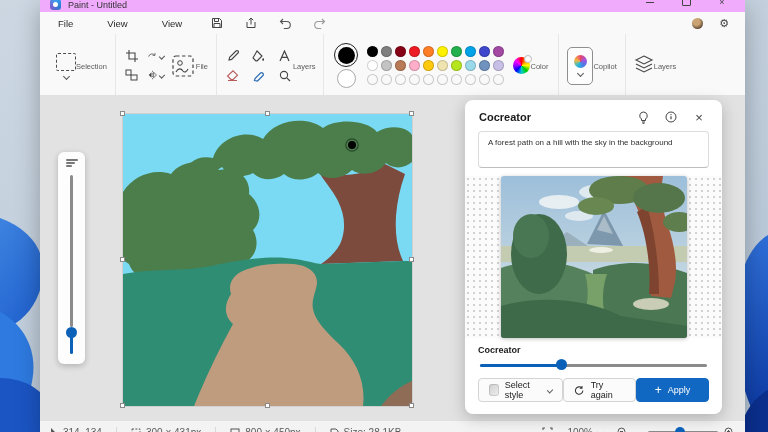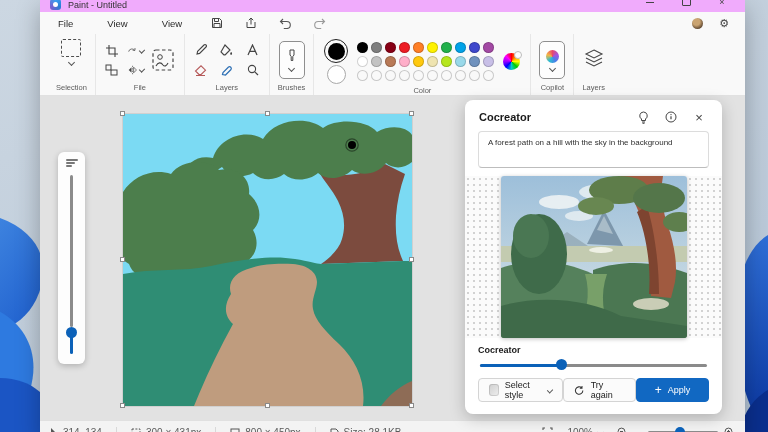--- a/index.html
+++ b/index.html
@@ -28,21 +28,21 @@
   .menubar { height:22px; display:flex; align-items:center; padding:0 8px 0 8px; background:#f9f9f9; }
   .menu-item { font-size:9.5px; color:#2b2b2b; padding:3px 10px; border-radius:4px; margin-right:14px; }
   .mb-ico { width:22px; height:16px; display:flex; align-items:center; justify-content:center; margin-right:12px; border-radius:3px; }
   .mb-ico svg { display:block; }
   .menubar .spacer { flex:1; }
   .avatar { width:11px; height:11px; border-radius:50%; background:radial-gradient(circle at 40% 35%, #caa472 0 35%, #6a5138 70%, #41311f); margin-right:16px; }
   .gear { font-size:11px; color:#444; margin-right:8px; line-height:1; }
 
   
   .toolbar { height:62px; background:#f9f9f9; border-bottom:1px solid #e1e1e1; display:flex; align-items:stretch; padding-left:8px; }
-  .tgroup { display:flex; flex-direction:column; align-items:center; justify-content:space-between; padding:5px 8px 3px; border-right:1px solid #e7e7e7; }
+  .tgroup { display:flex; flex-direction:row; align-items:center; justify-content:space-between; padding:5px 8px 3px; border-right:1px solid #e7e7e7; }
   .tgroup:last-child { border-right:none; }
   .tg-label { font-size:7.5px; color:#5c5c5c; margin-top:2px; }
   .tg-body { display:flex; align-items:center; gap:6px; flex:1; }
   .chev { width:5px; height:5px; border-right:1.2px solid #555; border-bottom:1.2px solid #555; transform:rotate(45deg); display:inline-block; }
   .sel-icon { width:20px; height:18px; border:1.4px dashed #4d4d4d; border-radius:2px; }
   .col2 { display:grid; grid-template-columns:auto auto; gap:4px 8px; align-items:center; }
   .ticon { width:16px; height:15px; display:flex; align-items:center; justify-content:center; }
   .ticon svg { display:block; }
   .bigicon { width:26px; height:26px; display:flex; align-items:center; justify-content:center; }
   .boxbtn { width:26px; height:38px; border:1px solid #8f8f8f; border-radius:5px; display:flex; flex-direction:column; align-items:center; justify-content:center; gap:3px; background:#fdfdfd; }
@@ -262,31 +262,20 @@
               <svg width="12" height="12" viewBox="0 0 12 12">
                   <circle cx="5" cy="5" r="3.6" fill="none" stroke="#444" stroke-width="1.1"></circle>
                   <path d="M7.8 7.8 L11 11" stroke="#444" stroke-width="1.2"></path>
                 </svg>
             </span>
           </div>
         </div>
         <span class="tg-label">Layers</span>
       </div>
 
-      <div class="tgroup">
-        <div class="tg-body">
-          <div class="boxbtn">
-            <svg width="10" height="14" viewBox="0 0 10 14">
-                <path d="M3 1 h4 v5 l-1.2 1.5 v4 h-1.6 v-4 L3 6 Z" fill="none" stroke="#444" stroke-width="1"></path>
-              </svg>
-            <span class="chev"></span>
-          </div>
-        </div>
-        <span class="tg-label">Brushes</span>
-      </div>
 
 
       <div class="tgroup" style="padding:5px 10px 3px;">
         <div class="tg-body" style="gap:9px;">
           <div class="fgbg">
             <span class="fg-ring">
                 <span class="fg-dot" id="fgdot" style="background: rgb(0, 0, 0);"></span>
               </span>
             <span class="bg-dot"></span>
           </div>

